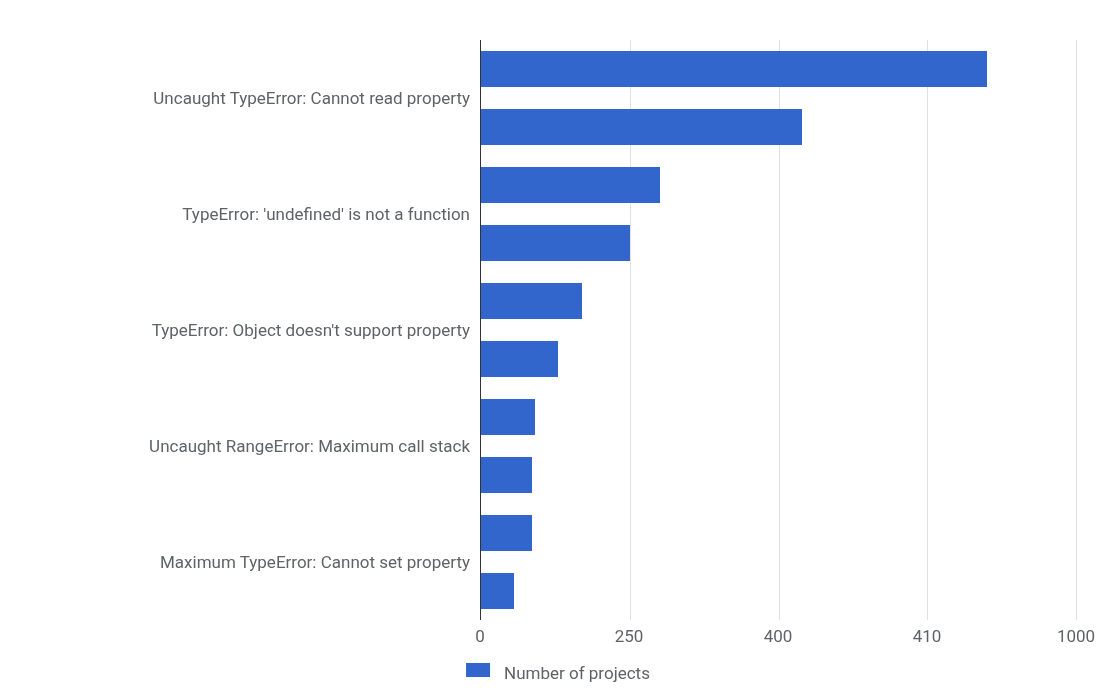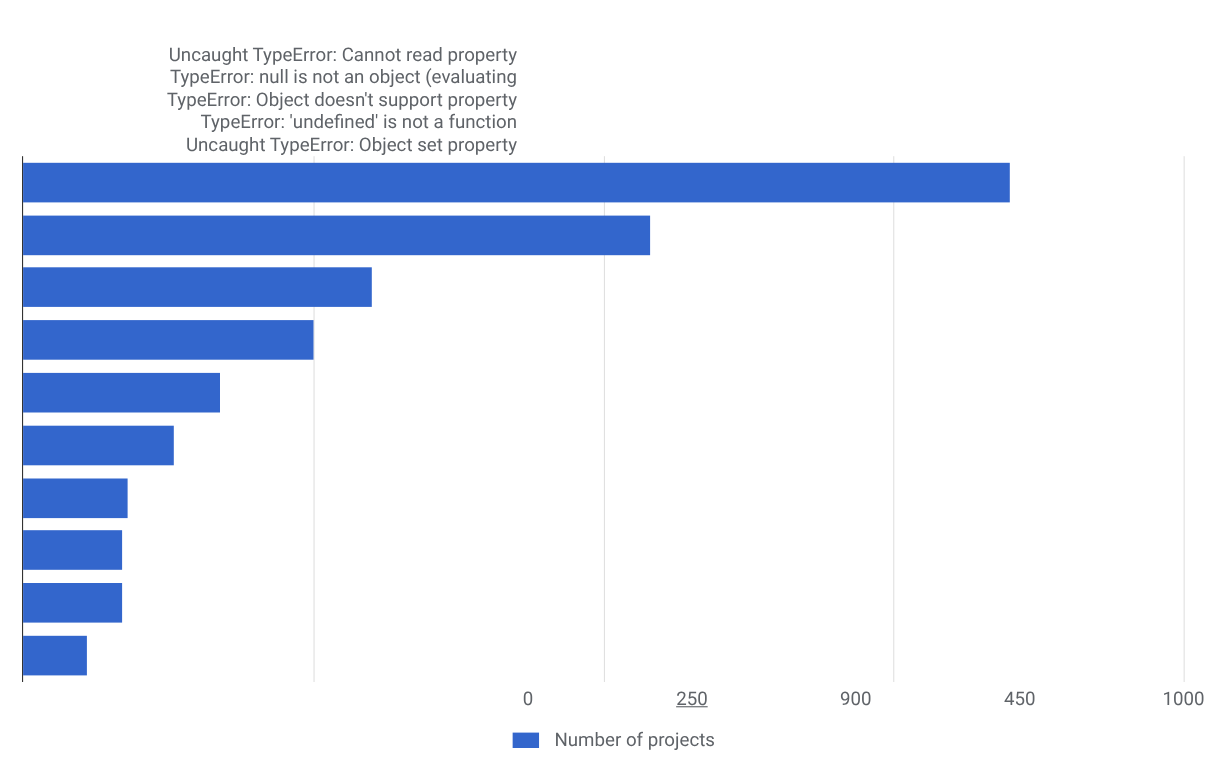--- a/index.html
+++ b/index.html
@@ -11,21 +11,21 @@
     background: #fff;
     position: relative;
   }
   .chart-wrap {
     position: absolute;
     left: 0; top: 0; right: 0; bottom: 0;
     padding: 40px 40px 10px 20px;
   }
   .plot-row {
     display: flex;
-    flex-direction: column;
+    flex-direction: row;
     height: 580px;
   }
   .y-labels {
     width: 460px;
     display: flex;
     flex-direction: column;
     justify-content: space-around;
     align-items: flex-end;
     padding-right: 10px;
   }
@@ -89,42 +89,41 @@
     transform: translateX(-50%);
     color: #5f6368;
     font-size: 17px;
   }
   .legend {
     position: absolute;
     bottom: 8px;
     left: 50%;
     transform: translateX(-50%);
     display: flex;
-    align-items: center;
     gap: 14px;
     color: #5f6368;
     font-size: 17px;
   }
   .legend-swatch {
     width: 24px;
     height: 14px;
     background: #3366cc;
   }
 </style>
 </head>
 <body>
 
 <div class="chart-wrap">
   <div class="plot-row">
     <div class="y-labels" id="y-labels">
         <div class="y-label">Uncaught TypeError: Cannot read property</div>
-        <div class="y-label">TypeError: null is not an object (evaluating</div>
+        <div class="y-label">TypeError: 'undefined' is not a function</div>
         <div class="y-label">TypeError: Object doesn't support property</div>
-        <div class="y-label">TypeError: 'undefined' is not a function</div>
-        <div class="y-label">Uncaught TypeError: Object set property</div>
+        <div class="y-label">Uncaught RangeError: Maximum call stack</div>
+        <div class="y-label">Maximum TypeError: Cannot set property</div>
       </div>
     <div class="plot-area" id="plot-area">
       <div class="gridlines" id="gridlines">
           <div class="gridline" style="left: 25%;"></div>
           <div class="gridline" style="left: 50%;"></div>
           <div class="gridline" style="left: 75%;"></div>
           <div class="gridline" style="left: 100%;"></div>
         </div>
       <div class="bars" id="bars">
           <div class="bar-slot">
@@ -157,23 +156,23 @@
           <div class="bar-slot">
             <div class="bar" title="ReferenceError: event is not defined: 55" style="width: 5.5%; background: rgb(51, 102, 204);"></div>
           </div>
         </div>
     </div>
   </div>
   <div class="x-axis-row">
     <div class="x-spacer"></div>
     <div class="x-ticks" id="x-ticks">
         <div class="x-tick" style="left: 0%;">0</div>
-        <div class="x-tick" style="left: 25%; text-decoration: underline;">250</div>
-        <div class="x-tick" style="left: 50%;">900</div>
-        <div class="x-tick" style="left: 75%;">450</div>
+        <div class="x-tick" style="left: 25%;">250</div>
+        <div class="x-tick" style="left: 50%;">400</div>
+        <div class="x-tick" style="left: 75%;">410</div>
         <div class="x-tick" style="left: 100%;">1000</div>
       </div>
   </div>
   <div class="legend">
     <span class="legend-swatch"></span>
     <span>Number of projects</span>
   </div>
 </div>
 
 </body></html>

